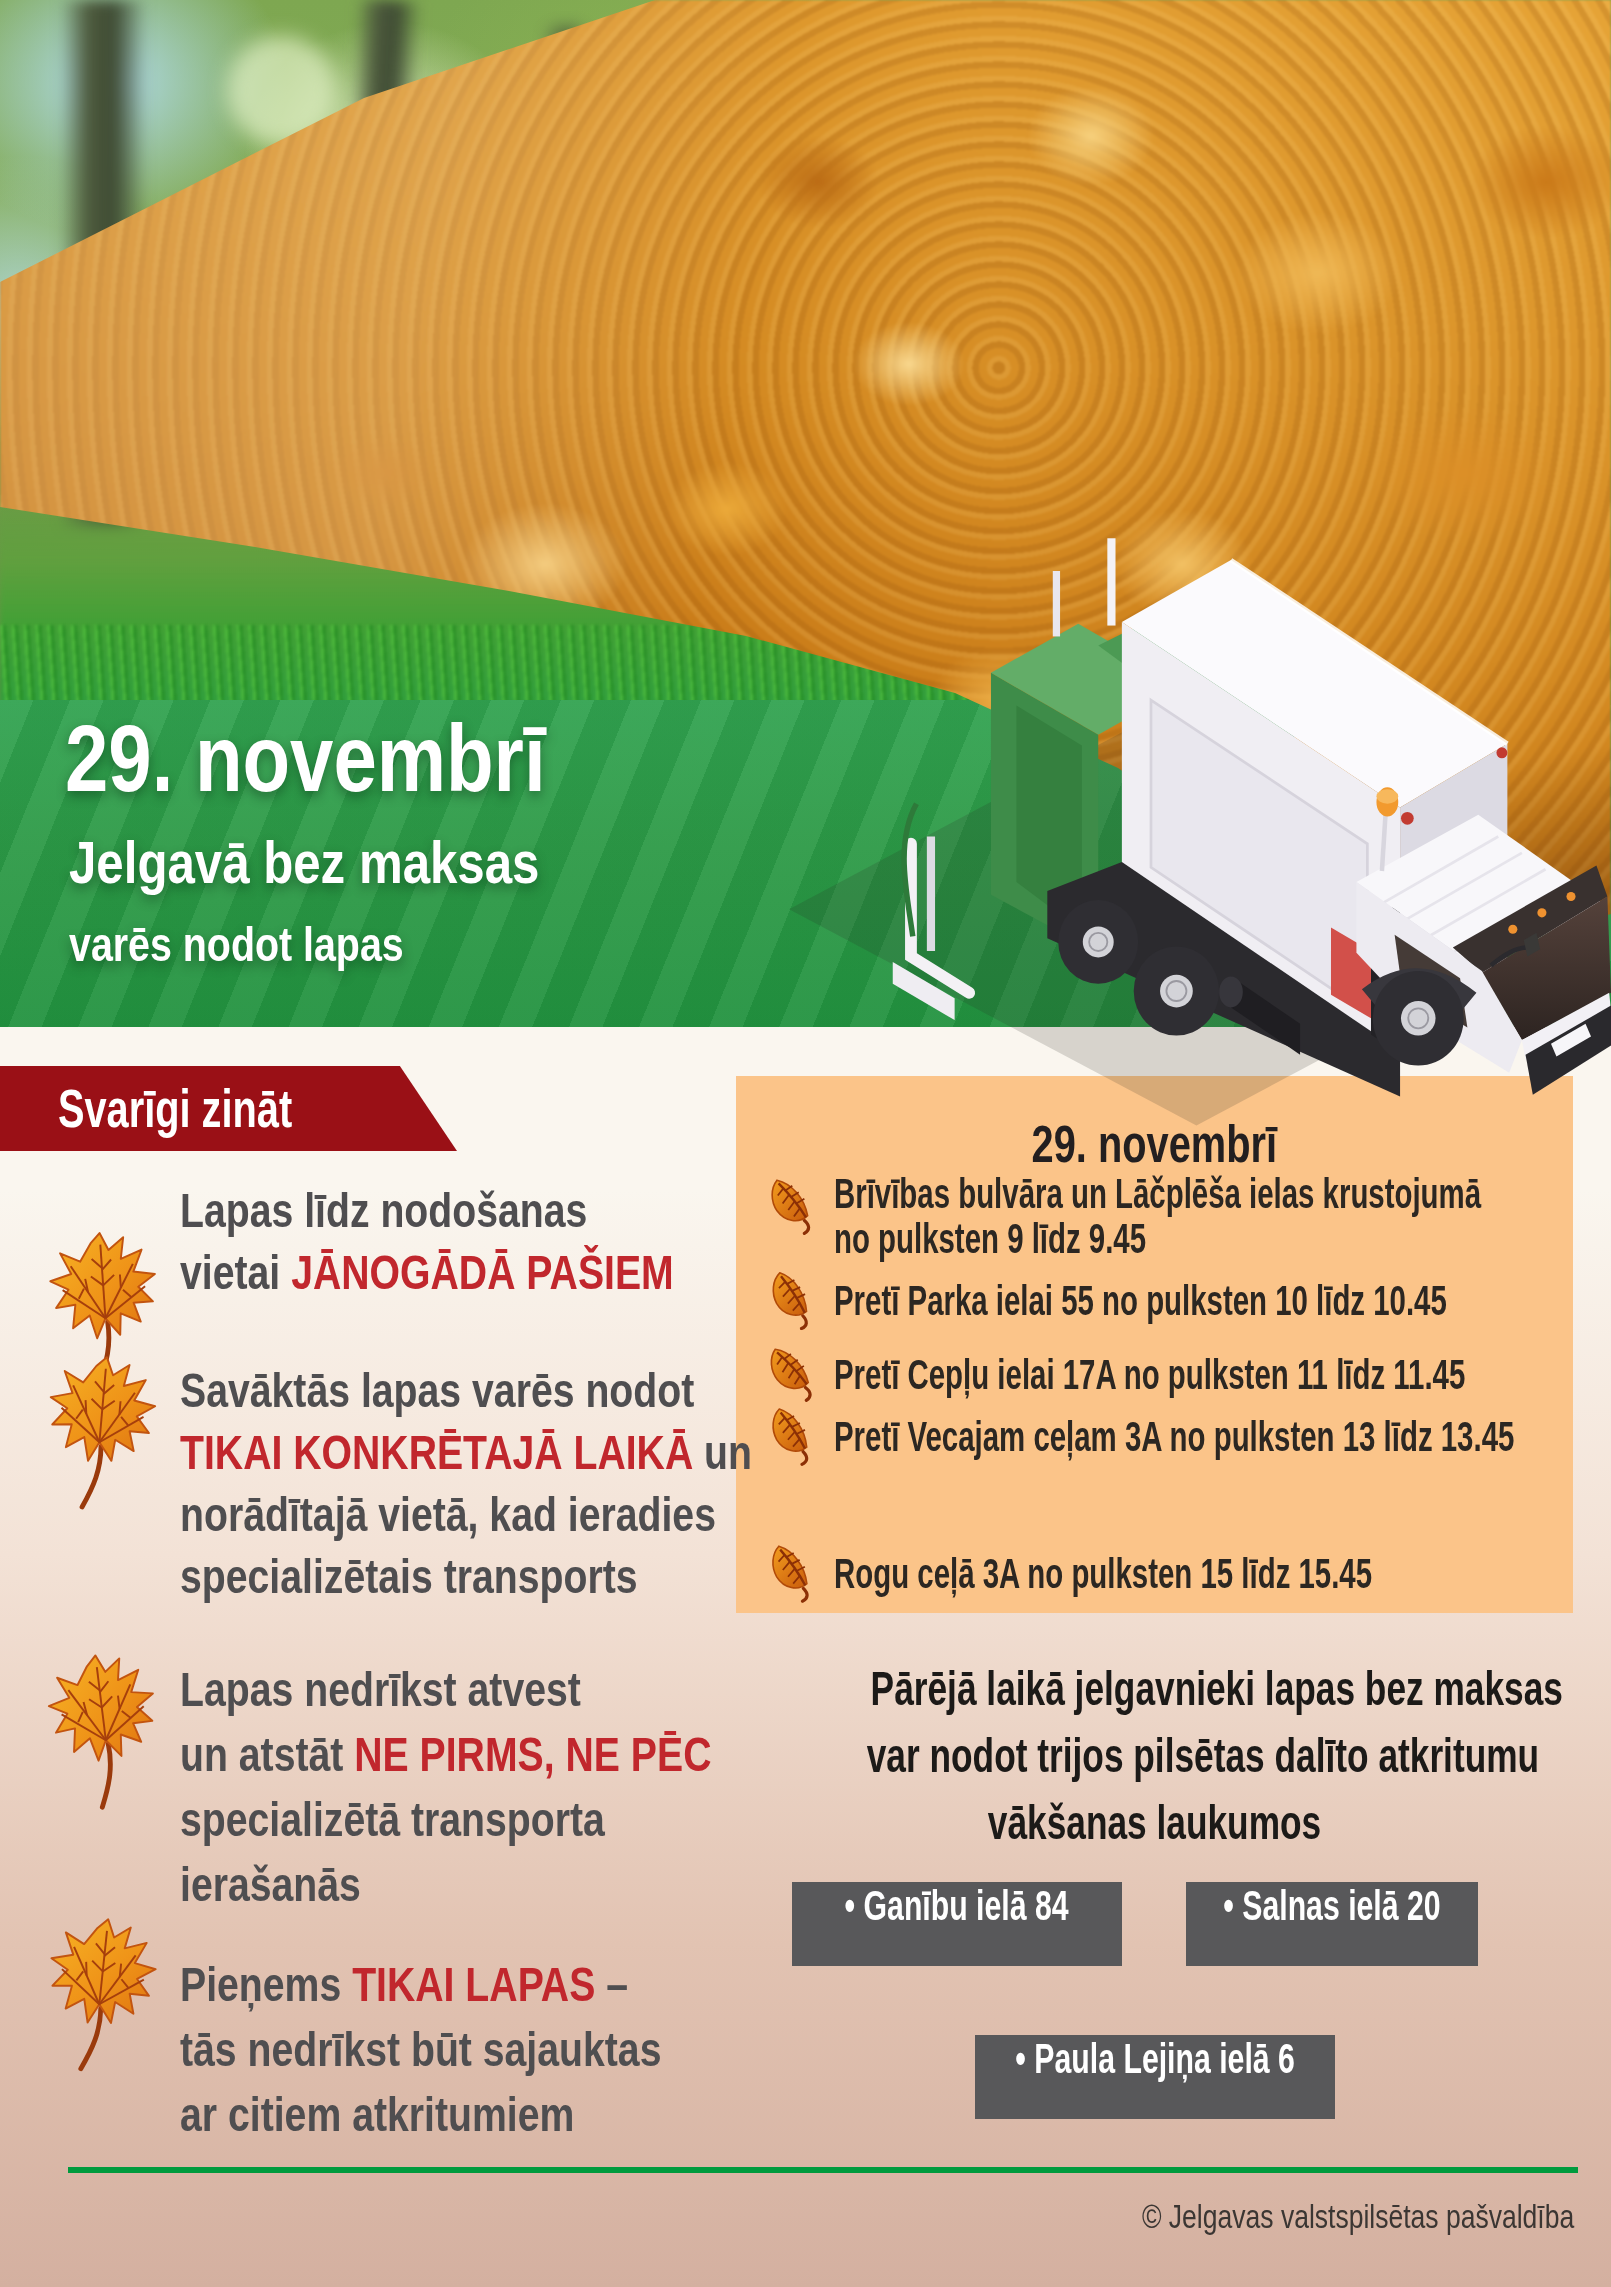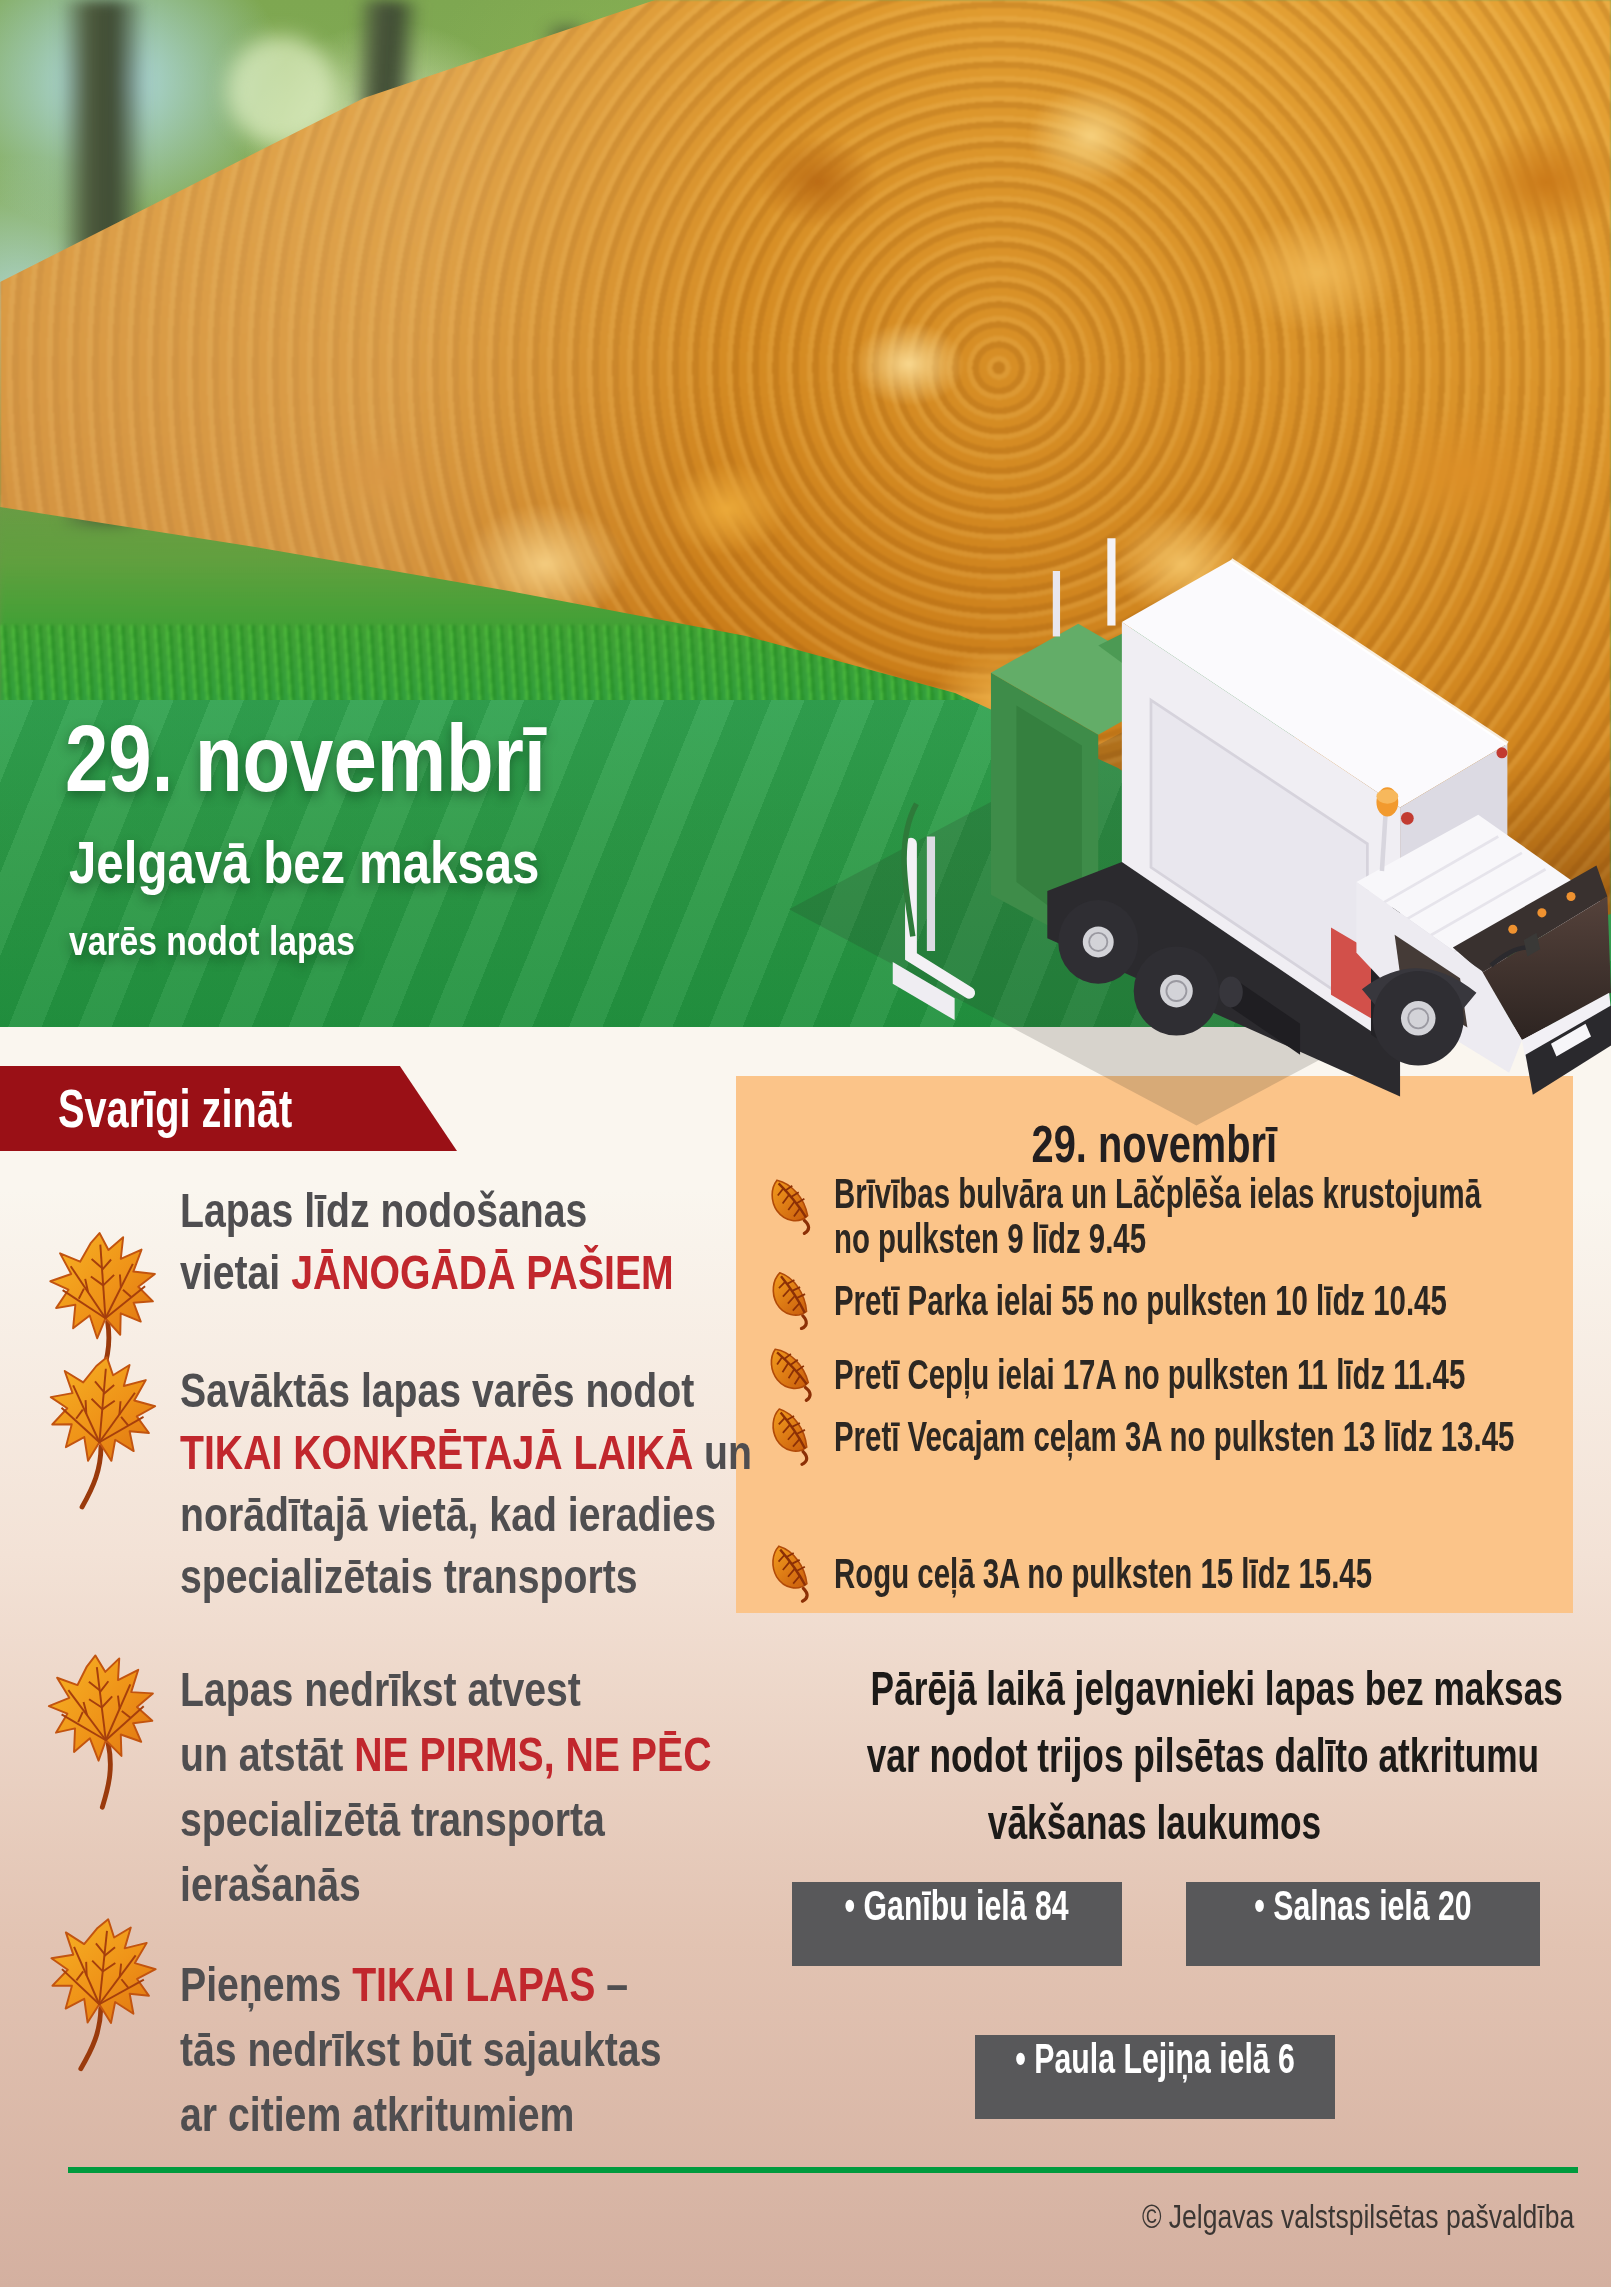--- a/index.html
+++ b/index.html
@@ -62,21 +62,21 @@
       linear-gradient(200deg,#e3a43c 0%,#d18a27 45%,#c07318 75%,#ab641a 100%);}
   .pile::after{content:"";position:absolute;inset:0;
     background:linear-gradient(100deg,rgba(235,198,140,.38) 0 26%,rgba(235,198,140,0) 45%),
                linear-gradient(350deg,rgba(88,44,8,.35) 0 6%,rgba(88,44,8,0) 18%);}
   
   .hero{position:absolute;z-index:4;left:0;top:0;color:#fff;}
   .heroLine{position:absolute;font-weight:700;color:#fff;text-shadow:0 4.5px 12.7px rgba(8,44,18,.45);}
   .heroLine .cx{display:inline-block;transform:scaleX(.82);transform-origin:0 50%;white-space:nowrap;}
   .h-date{left:65px;top:711px;font-size:95px;line-height:1;}
   .h-l2{left:69px;top:833px;font-size:60px;line-height:1;}
-  .h-l3{left:69px;top:921px;font-size:41px;line-height:1;text-align:center;}
+  .h-l3{left:69px;top:921px;font-size:48px;line-height:1;text-align:center;}
   
   .truckSvg{position:absolute;left:0;top:0;z-index:2;pointer-events:none;}
   
   .ribbon{position:absolute;z-index:3;left:0;top:1066px;width:457px;height:85px;background:#9a1016;
     clip-path:polygon(0 0,87.5% 0,100% 100%,0 100%);}
   .ribbon span{display:inline-block;margin-left:58px;line-height:85px;font-size:53px;font-weight:700;color:#fff;
     transform:scaleX(.75);transform-origin:0 50%;white-space:nowrap;}
   
   .bullet{position:absolute;z-index:3;left:180px;color:#4f4e50;font-weight:700;font-size:49px;}
   .bullet .ln{line-height:62px;white-space:nowrap;transform:scaleX(.8);transform-origin:0 50%;}
@@ -93,21 +93,21 @@
   .i1{top:95px;} .i2{top:202px;} .i3{top:276px;} .i4{top:338px;} .i5{top:406px;} .i6{top:475px;}
   
   .info{position:absolute;z-index:3;left:736px;top:1655px;width:837px;text-align:center;color:#1c1a18;font-size:49px;font-weight:700;}
   .info .ln{line-height:67px;}
   .info .cc{display:inline-block;transform:scaleX(.72);transform-origin:50% 50%;white-space:nowrap;}
   
   .badge{position:absolute;z-index:3;height:84px;background:#58585a;color:#fff;display:flex;justify-content:center;
     font-size:42px;font-weight:700;}
   .badge .cc{display:inline-block;transform:scaleX(.72);transform-origin:50% 50%;white-space:nowrap;}
   .g1{left:792px;top:1882px;width:330px;}
-  .g2{left:1186px;top:1882px;width:354px;}
+  .g2{left:1186px;top:1882px;width:292px;}
   .g3{left:975px;top:2035px;width:360px;}
   
   .rule{position:absolute;z-index:3;left:68px;top:2167px;width:1510px;height:6.4px;background:#009b3e;}
   .credit{position:absolute;z-index:3;right:37px;top:2197px;font-size:34px;color:#3b3633;text-align:right;}
   .credit .cr{display:inline-block;transform:scaleX(.78);transform-origin:100% 50%;white-space:nowrap;}
 </style>
 </head>
 <body>
 
 <svg width="0" height="0" style="position:absolute" aria-hidden="true">

